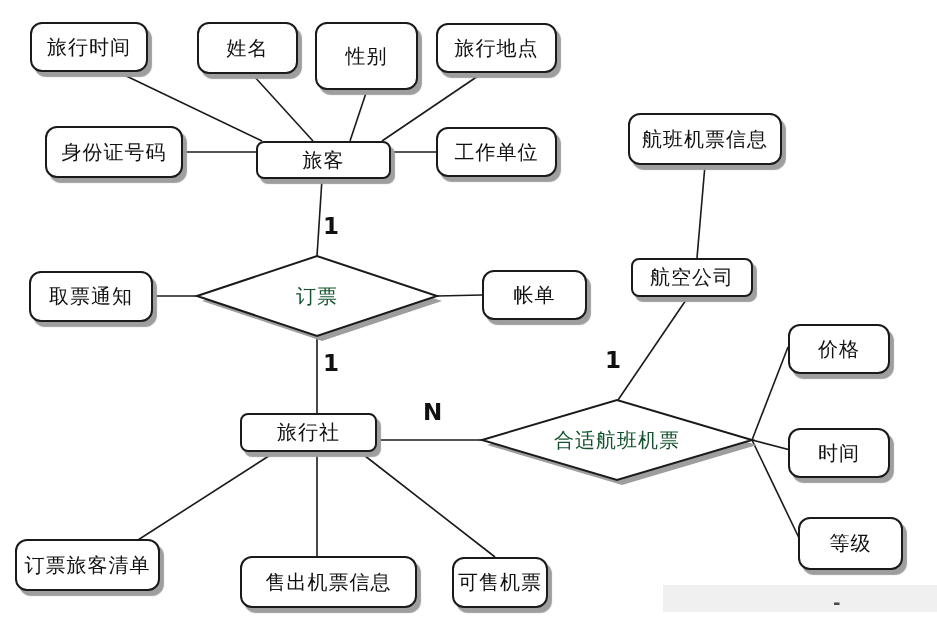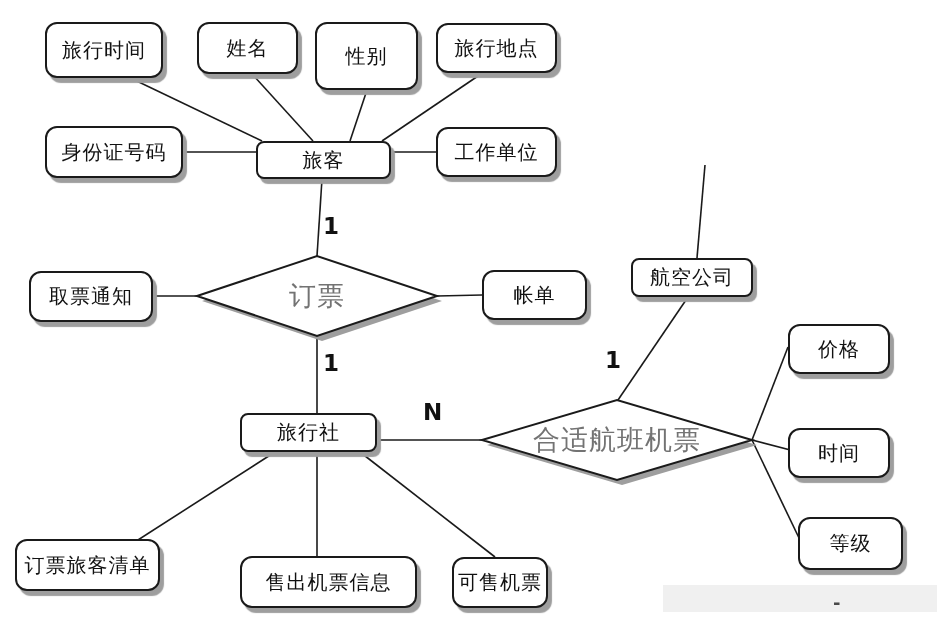--- a/index.html
+++ b/index.html
@@ -20,21 +20,21 @@
     font-size:20px;color:#111;
     letter-spacing:1px;
     text-align:center;
     box-shadow:4px 5px 1px #9e9e9e;
   }
   .attr{border-radius:12px;}
   .entity{border-radius:8px;}
   .dlabel{
     position:absolute;
     display:flex;align-items:center;justify-content:center;
-    font-size:27px;color:#737373;letter-spacing:1px;
+    font-size:20px;color:#14532d;letter-spacing:1px;
   }
   .card{
     position:absolute;
     font-family:"DejaVu Sans","Liberation Sans",sans-serif;
     font-weight:bold;font-size:23px;color:#111;
   }
   .wm-band{
     position:absolute;left:663px;top:585px;width:274px;height:27px;
     background:#f0f0f0;
   }
@@ -72,37 +72,40 @@
       <line x1="317" y1="452" x2="317" y2="556"></line>
       <line x1="360" y1="452" x2="495" y2="557"></line>
     </g>
 
     <polygon points="202,301 322,261 442,301 322,341" fill="#9e9e9e"></polygon>
     <polygon points="197,296 317,256 437,296 317,336" fill="#ffffff" stroke="#1a1a1a" stroke-width="2"></polygon>
     <polygon points="487,445 622,405 757,445 622,485" fill="#9e9e9e"></polygon>
     <polygon points="482,440 617,400 752,440 617,480" fill="#ffffff" stroke="#1a1a1a" stroke-width="2"></polygon>
   </svg>
 
-  <div class="node attr" style="left:45px;top:22px;width:118px;height:56px">
+  <div class="node attr" style="left:30px;top:22px;width:118px;height:50px">
     <span>旅行时间</span>
   </div>
   <div class="node attr" style="left:197px;top:22px;width:101px;height:52px">
     <span>姓名</span>
   </div>
   <div class="node attr" style="left:315px;top:22px;width:103px;height:68px">
     <span>性别</span>
   </div>
   <div class="node attr" style="left:436px;top:23px;width:121px;height:50px">
     <span>旅行地点</span>
   </div>
   <div class="node attr" style="left:45px;top:126px;width:138px;height:52px">
     <span>身份证号码</span>
   </div>
   <div class="node attr" style="left:436px;top:127px;width:121px;height:50px">
     <span>工作单位</span>
+  </div>
+  <div class="node attr" style="left:628px;top:113px;width:154px;height:52px">
+    <span>航班机票信息</span>
   </div>
   <div class="node attr" style="left:29px;top:271px;width:124px;height:51px">
     <span>取票通知</span>
   </div>
   <div class="node attr" style="left:482px;top:270px;width:105px;height:50px">
     <span>帐单</span>
   </div>
   <div class="node attr" style="left:15px;top:539px;width:145px;height:52px">
     <span>订票旅客清单</span>
   </div>

